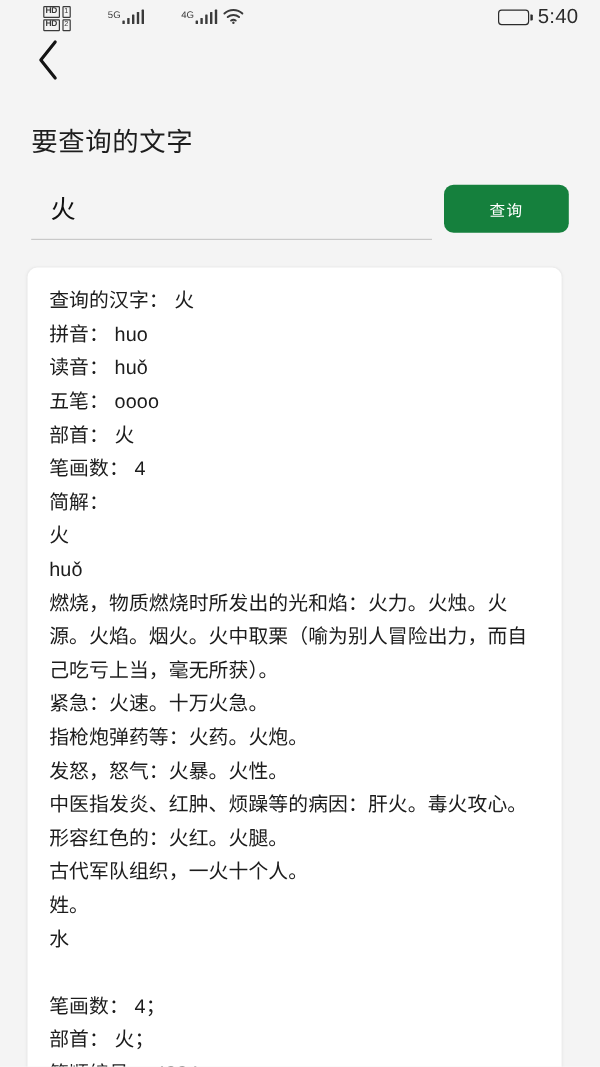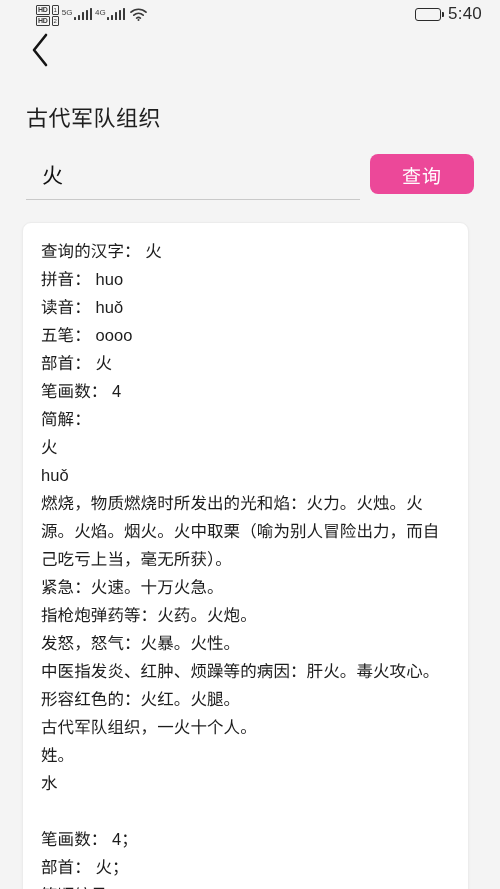--- a/index.html
+++ b/index.html
@@ -75,20 +75,21 @@
     align-items: flex-end;
     gap: 1px;
     padding-top: 5px;
   }
   .sig-label {
     font-size: 8px;
     line-height: 8px;
     color: #3a3a3a;
     align-self: flex-start;
     padding-top: 1px;
+    margin-left: 28px;
   }
   .bars {
     display: flex;
     align-items: flex-end;
     gap: 1.5px;
     height: 12px;
   }
   .bars i {
     display: block;
     width: 2.5px;
@@ -204,24 +205,24 @@
     padding: 0;
     line-height: 30px;
   }
   .search-btn {
     flex: 0 0 auto;
     width: 104px;
     height: 40px;
     margin-bottom: 6px;
     border: none;
     border-radius: 8px;
-    background: #ec4899;
+    background: #15803d;
     color: #ffffff;
     font-family: inherit;
-    font-size: 19px;
+    font-size: 13px;
     letter-spacing: 1px;
     cursor: pointer;
   }
 
   
   .result-card {
     margin: 22px 31px 0 22px;
     background: #ffffff;
     border: 1px solid #ececec;
     border-radius: 9px;
@@ -302,21 +303,21 @@
     <div class="back-btn">
       <span>
         <svg width="20" height="34" viewBox="0 0 20 34" fill="none">
           <path d="M16 2 L4 17 L16 32" stroke="#141414" stroke-width="2.6" stroke-linecap="round" stroke-linejoin="round"></path>
         </svg>
       </span>
     </div>
   </div>
 
   <div class="search-section">
-    <div class="section-heading">古代军队组织</div>
+    <div class="section-heading">要查询的文字</div>
 
     <div class="search-row">
       <div class="input-wrap">
         <input class="search-input" type="text" value="火" style="">
       </div>
       <button class="search-btn">查询</button>
     </div>
   </div>
 
   <div class="result-card">

